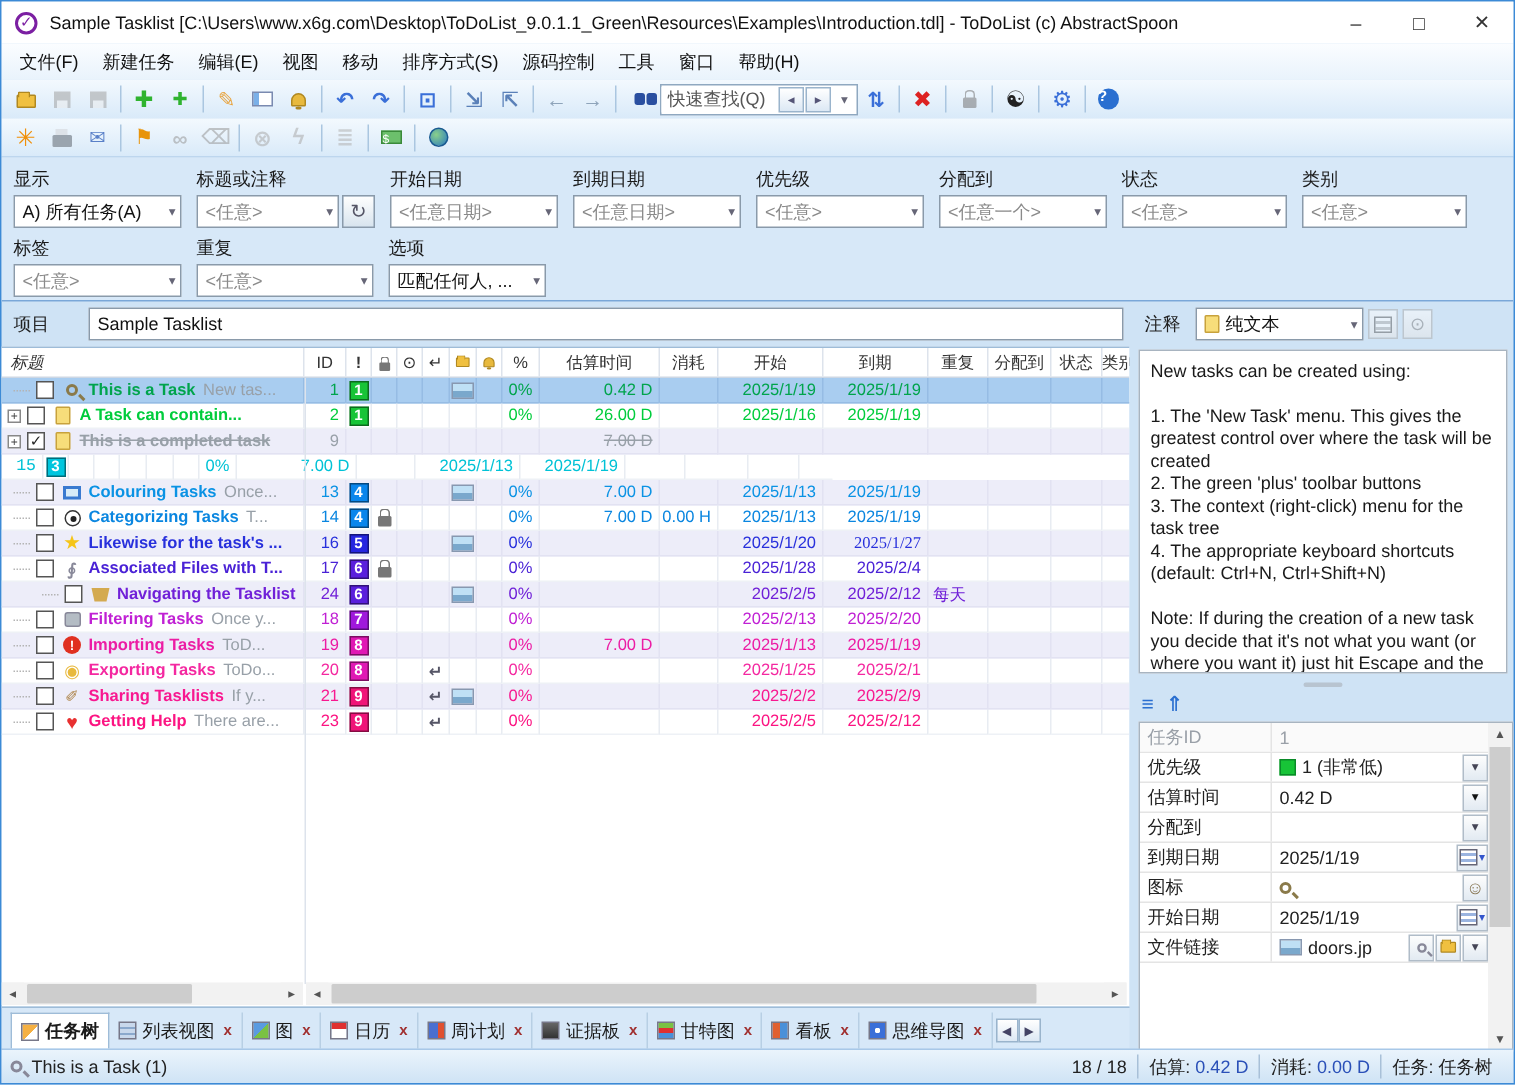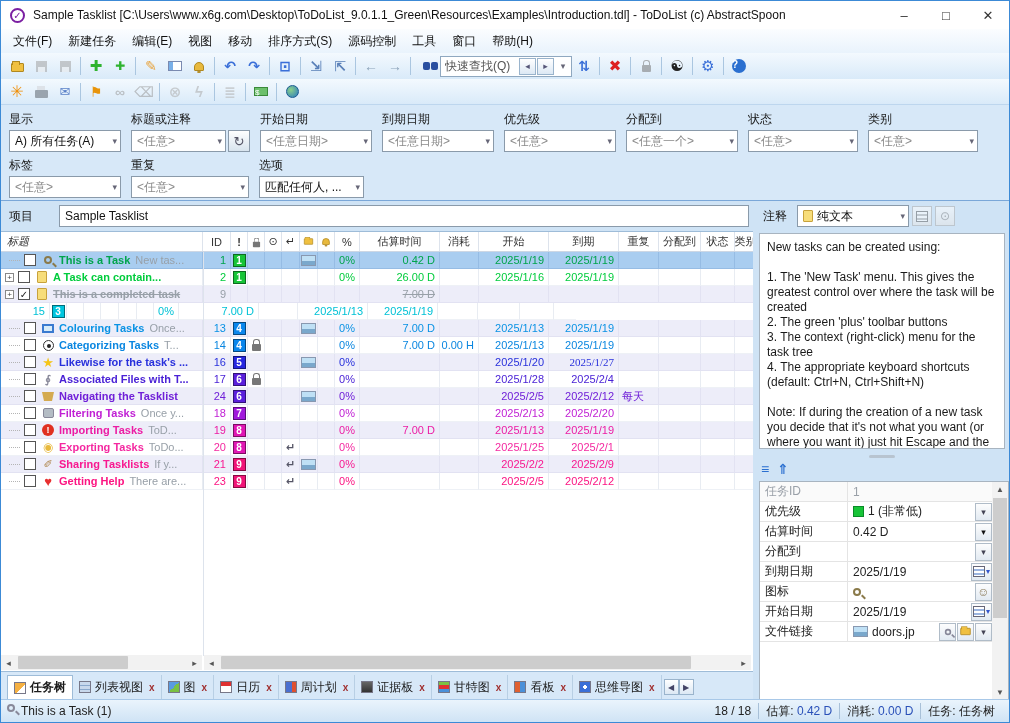--- a/index.html
+++ b/index.html
@@ -129,21 +129,21 @@
   .tab.active { background:#fff; border:1px solid #9ebcd8; border-bottom:0; font-weight:bold; }
   .tabx { color:#a03030; font-size:10px; font-weight:bold; margin-left:2px; }
   .tabicon { width:12px; height:12px; border:1px solid #778; flex:none; }
   .tabscroll { display:flex; margin-left:2px; margin-bottom:4px; }
   .tabscroll div { width:15px; height:16px; border:1px solid #9ab4cc; background:linear-gradient(#fff,#dce8f4);
                    font-size:8px; color:#446; display:flex; align-items:center; justify-content:center; }
   
   #statusbar { position:absolute; left:0; top:698px; width:1008px; height:23px;
                background:linear-gradient(#eaf4fc,#cfe3f5); border-top:1px solid #a8c8e8;
                display:flex; align-items:center; font-size:12px; }
-  #status-left { flex:1; display:flex; align-items:flex-start; gap:6px; padding-left:6px; }
+  #status-left { flex:1; display:flex; align-items:center; gap:6px; padding-left:6px; }
   .ssep { width:1px; height:16px; background:#a8c0d8; margin:0 7px; }
   .sval { color:#2a50b8; }
   
   .ic-mag { width:8px; height:8px; border:2px solid #8a7a4a; border-radius:50%; position:relative; display:inline-block; }
   .ic-mag::after { content:""; position:absolute; left:6px; top:6px; width:5px; height:2px;
                    background:#8a7a4a; transform:rotate(45deg); }
   .ic-mag.gray, .ic-mag.gray::after { border-color:#889; background-color:#889; }
   .ic-mag.gray { background-color:transparent; }
   .ic-lock { width:9px; height:7px; background:#777; border-radius:1px; position:relative; display:inline-block; margin-top:5px; }
   .ic-lock::before { content:""; position:absolute; left:1px; top:-5px; width:5px; height:5px;
@@ -553,21 +553,21 @@
           <div class="tc r done" style="width: 80px; color: rgb(152, 160, 168);">7.00 D</div>
           <div class="tc r" style="width: 39px; color: rgb(152, 160, 168);"></div>
           <div class="tc r" style="width: 70px; color: rgb(152, 160, 168);"></div>
           <div class="tc r" style="width: 70px; color: rgb(152, 160, 168);"></div>
           <div class="tc" style="width: 40px; padding-left: 3px; color: rgb(152, 160, 168);"></div>
           <div class="tc" style="width: 42px;"></div>
           <div class="tc" style="width: 34px;"></div>
           <div class="tc" style="width: 22px; border-right: 0px;"></div>
         </div>
         <div class="trow">
-          <div class="tc r" style="width: 49px; color: rgb(0, 194, 214);">15</div>
+          <div class="tc r" style="width: 28px; color: rgb(0, 194, 214); font-family: Liberation Mono, monospace;">15</div>
           <div class="tc c" style="width: 17px;">
             <span class="pri-box" style="background: rgb(0, 198, 222);">3</span>
           </div>
           <div class="tc c" style="width: 17px;"></div>
           <div class="tc c" style="width: 17px;"></div>
           <div class="tc c" style="width: 18px;"></div>
           <div class="tc c" style="width: 18px;"></div>
           <div class="tc c" style="width: 17px;"></div>
           <div class="tc c" style="width: 25px; color: rgb(0, 194, 214);">0%</div>
           <div class="tc r" style="width: 80px; color: rgb(0, 194, 214);">7.00 D</div>
@@ -695,21 +695,21 @@
           <div class="tc r" style="width: 80px; color: rgb(74, 34, 214);"></div>
           <div class="tc r" style="width: 39px; color: rgb(74, 34, 214);"></div>
           <div class="tc r" style="width: 70px; color: rgb(74, 34, 214);">2025/1/28</div>
           <div class="tc r" style="width: 70px; color: rgb(74, 34, 214);">2025/2/4</div>
           <div class="tc" style="width: 40px; padding-left: 3px; color: rgb(74, 34, 214);"></div>
           <div class="tc" style="width: 42px;"></div>
           <div class="tc" style="width: 34px;"></div>
           <div class="tc" style="width: 22px; border-right: 0px;"></div>
         </div>
         <div class="trow alt">
-          <div class="tc title-cell" style="width: 202px;">
+          <div class="tc title-cell" style="width: 202px; justify-content: flex-end;">
             <span class="stub"></span>
             <span class="cb"></span>
             <span class="ricon">
               <span class="ic-basket"></span>
             </span>
             <span class="t-title" style="color: rgb(112, 32, 216);">Navigating the Tasklist</span>
           </div>
           <div class="tc r" style="width: 28px; color: rgb(112, 32, 216);">24</div>
           <div class="tc c" style="width: 17px;">
             <span class="pri-box" style="background: rgb(90, 31, 220);">6</span>

